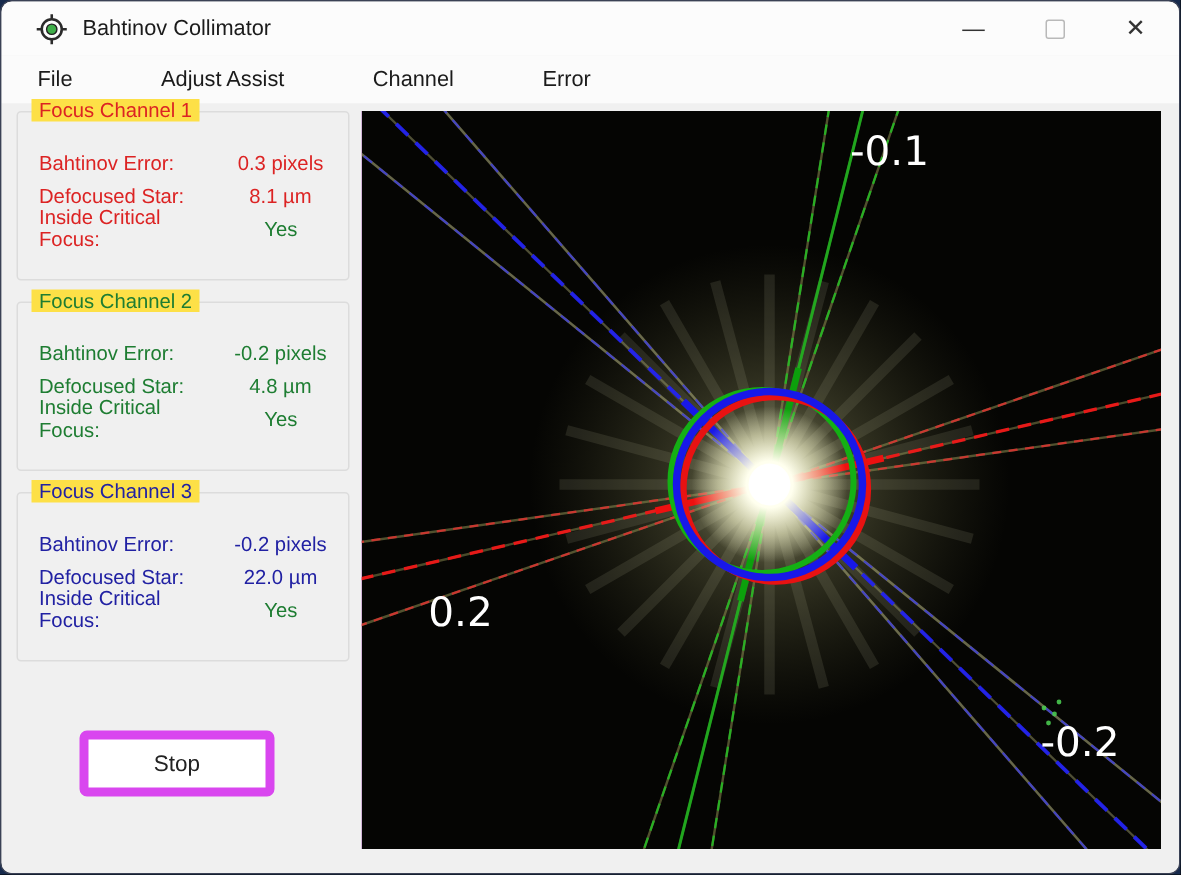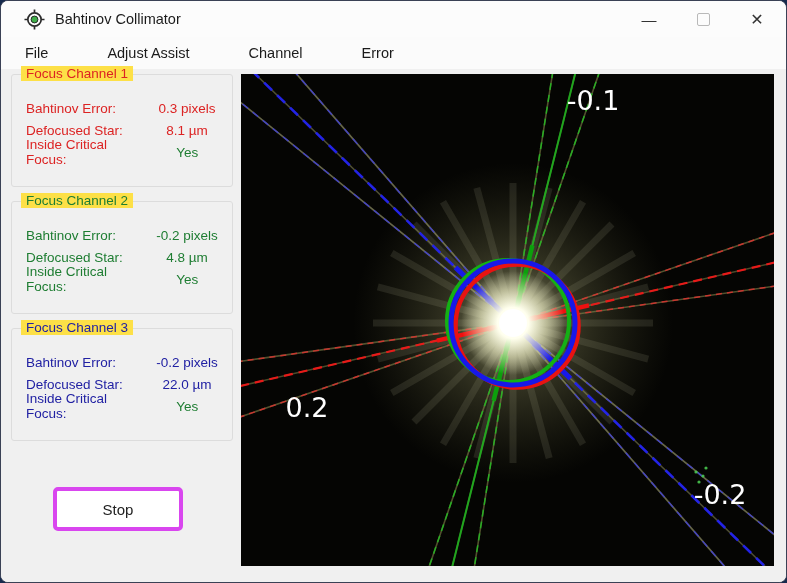--- a/index.html
+++ b/index.html
@@ -43,21 +43,21 @@
   .panel-legend{
     position:absolute;top:-9px;left:9px;background:#fde047;
     padding:0 5px;font-size:13.5px;white-space:nowrap;
   }
   .panel-rows{padding-top:22px;}
   .p-row{display:flex;align-items:center;height:22px;padding-left:14px;}
   .p-val{margin-left:auto;margin-right:8px;width:74px;text-align:center;}
   
   .stop-btn{
     position:absolute;left:52px;top:418px;width:130px;height:44px;
-    background:#ffffff;border:4px solid #d946ef;border-radius:5px;
+    background:#ffffff;border:6px solid #d946ef;border-radius:5px;
     font-size:15px;color:#222;display:flex;align-items:center;justify-content:center;
     font-family:"Liberation Sans",sans-serif;
   }
   
   .star-panel{
     position:absolute;left:240px;top:5px;width:533px;height:492px;
     background:#f0abfc;overflow:hidden;
   }
   .star-panel svg{display:block;}
   .annot{font-family:"DejaVu Sans",sans-serif;font-size:27px;fill:#ffffff;}

